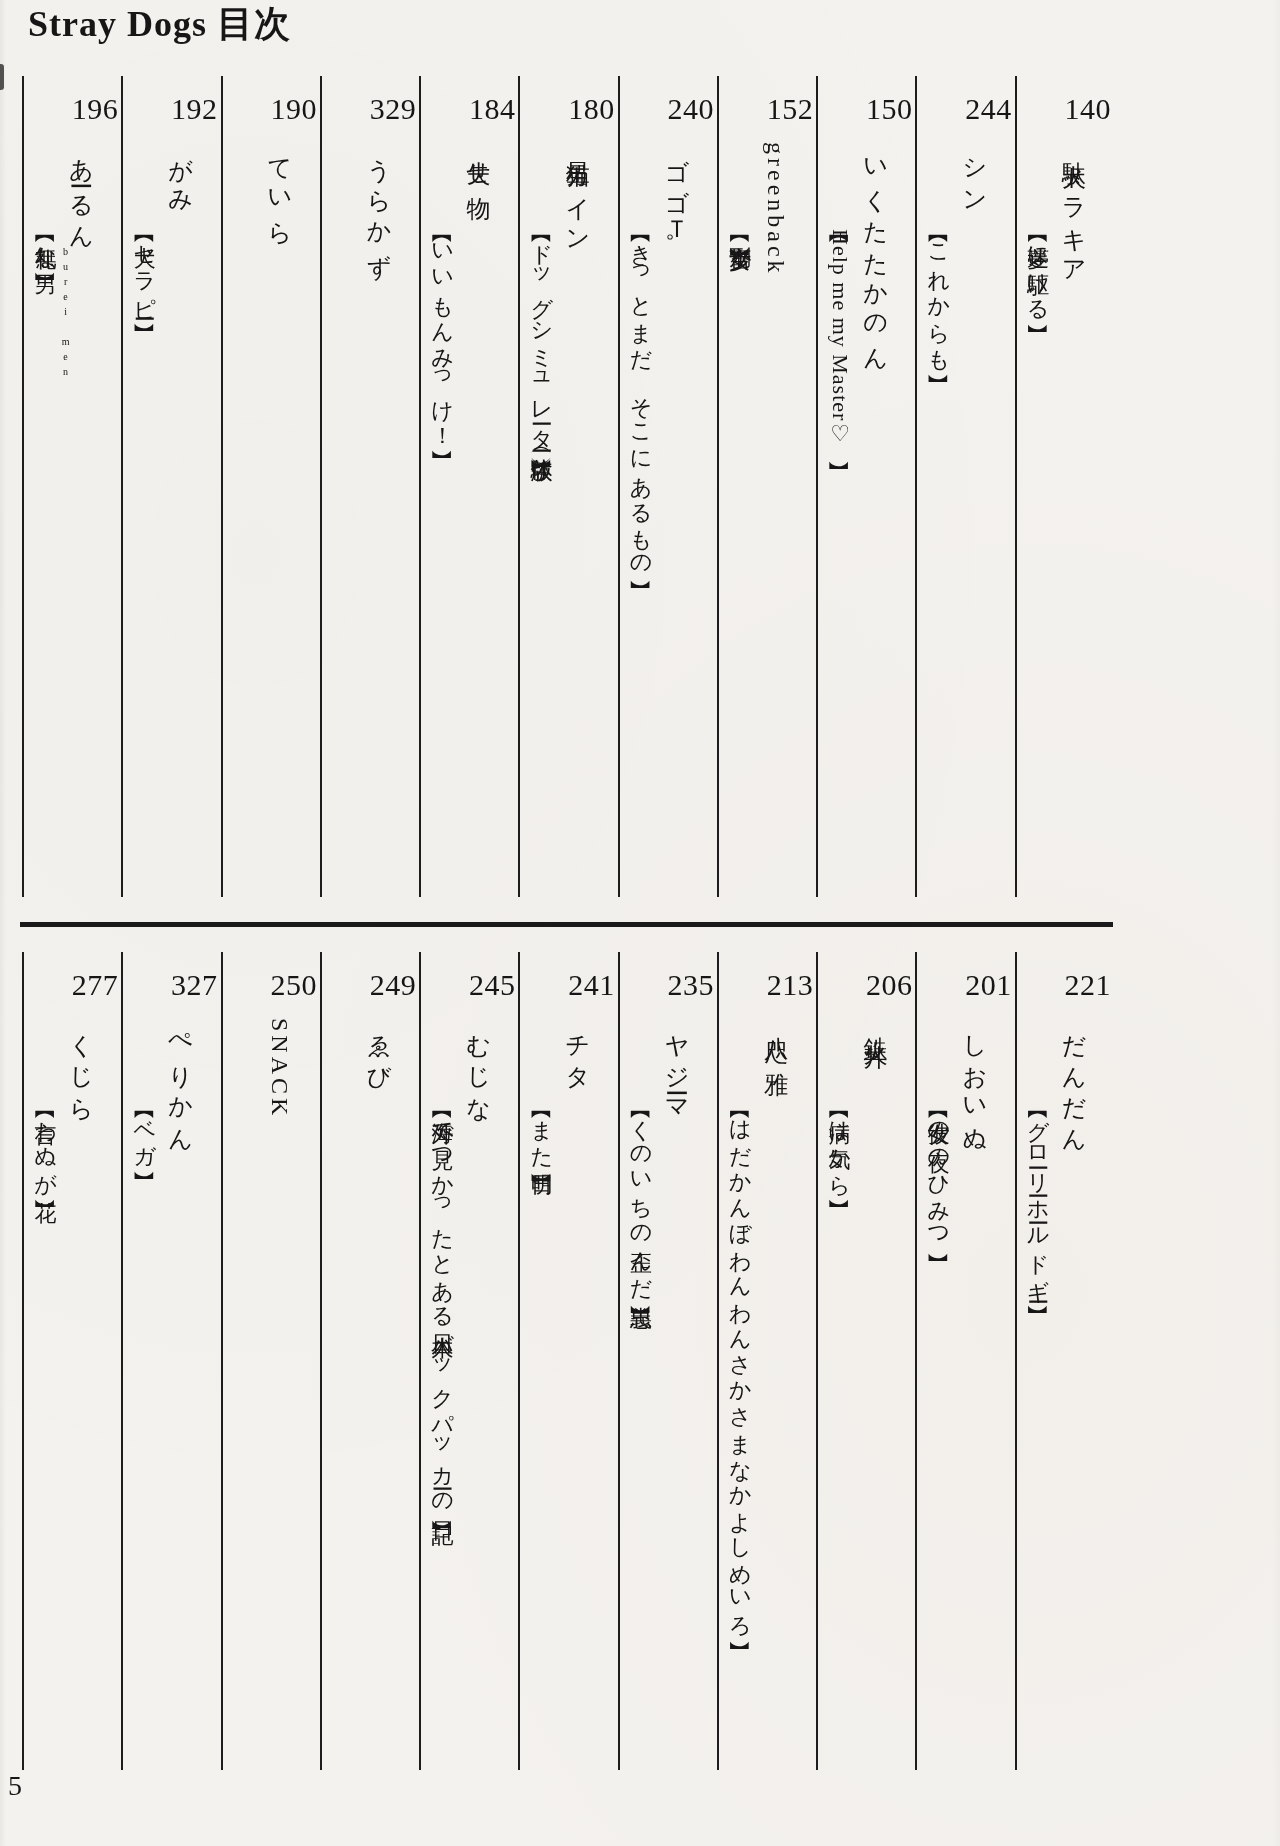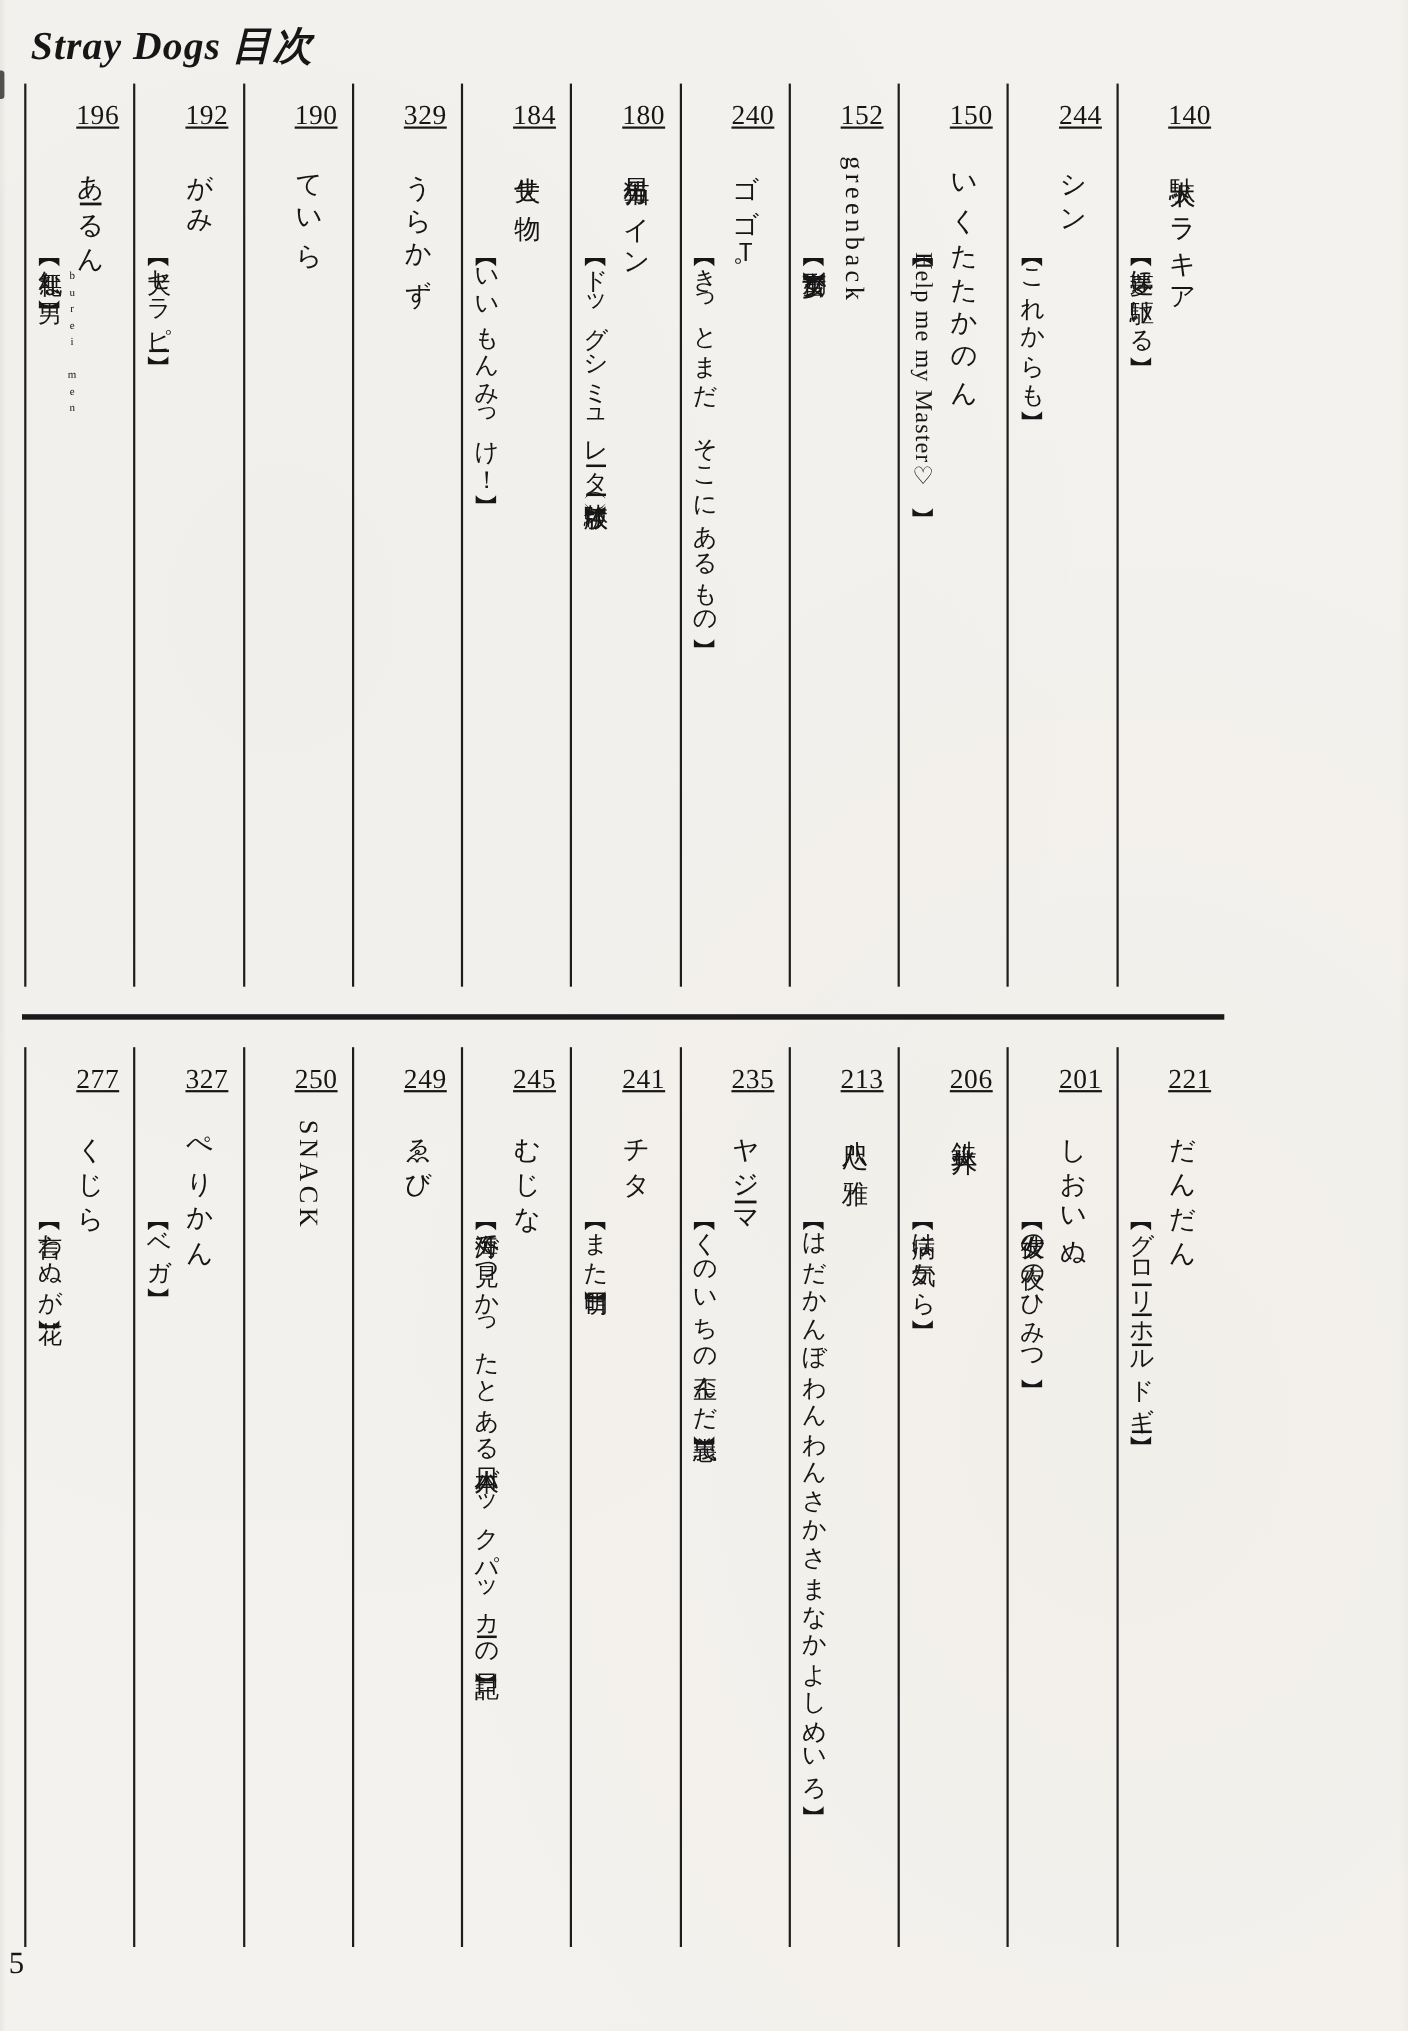--- a/index.html
+++ b/index.html
@@ -11,36 +11,36 @@
   }
   .page{
     position:relative;width:1280px;height:1846px;overflow:hidden;
     background:
       radial-gradient(ellipse at 20% 30%, rgba(0,0,0,0.012), transparent 60%),
       radial-gradient(ellipse at 80% 70%, rgba(120,90,60,0.02), transparent 55%),
       linear-gradient(90deg,#e9e7e2 0,#f4f2ee 6px,#f4f2ee 1272px,#efede8 1280px),
       #f3f1ec;
   }
   .page-title{
-    position:absolute;left:28px;top:18px;margin:0;
-    font-size:36px;font-weight:700;letter-spacing:1px;white-space:nowrap;font-style:italic;
+    position:absolute;left:28px;top:0;margin:0;
+    font-size:36px;font-weight:700;letter-spacing:1px;white-space:nowrap;
   }
   .toc-block{
     position:absolute;left:22px;width:1092px;
     display:flex;flex-direction:row-reverse;
   }
   #top-section{top:76px;height:821px;}
   #bottom-section{top:952px;height:818px;}
   .col{
     position:relative;flex:1 1 0;
     border-left:2px solid #1d1d1d;
   }
   .num{
-    position:absolute;top:16px;right:13px;
-    font-size:25px;line-height:1.1;letter-spacing:0.5px;text-decoration:underline;
+    position:absolute;top:16px;right:3px;
+    font-size:30px;line-height:1.1;letter-spacing:0.5px;
   }
   .vtx{writing-mode:vertical-rl;text-orientation:mixed;white-space:nowrap;}
   .author{
     position:absolute;top:66px;right:27px;
     font-size:24px;letter-spacing:4px;line-height:1.15;
   }
   .title{
     position:absolute;top:152px;left:8px;
     font-size:22px;letter-spacing:1px;line-height:1.2;
   }

